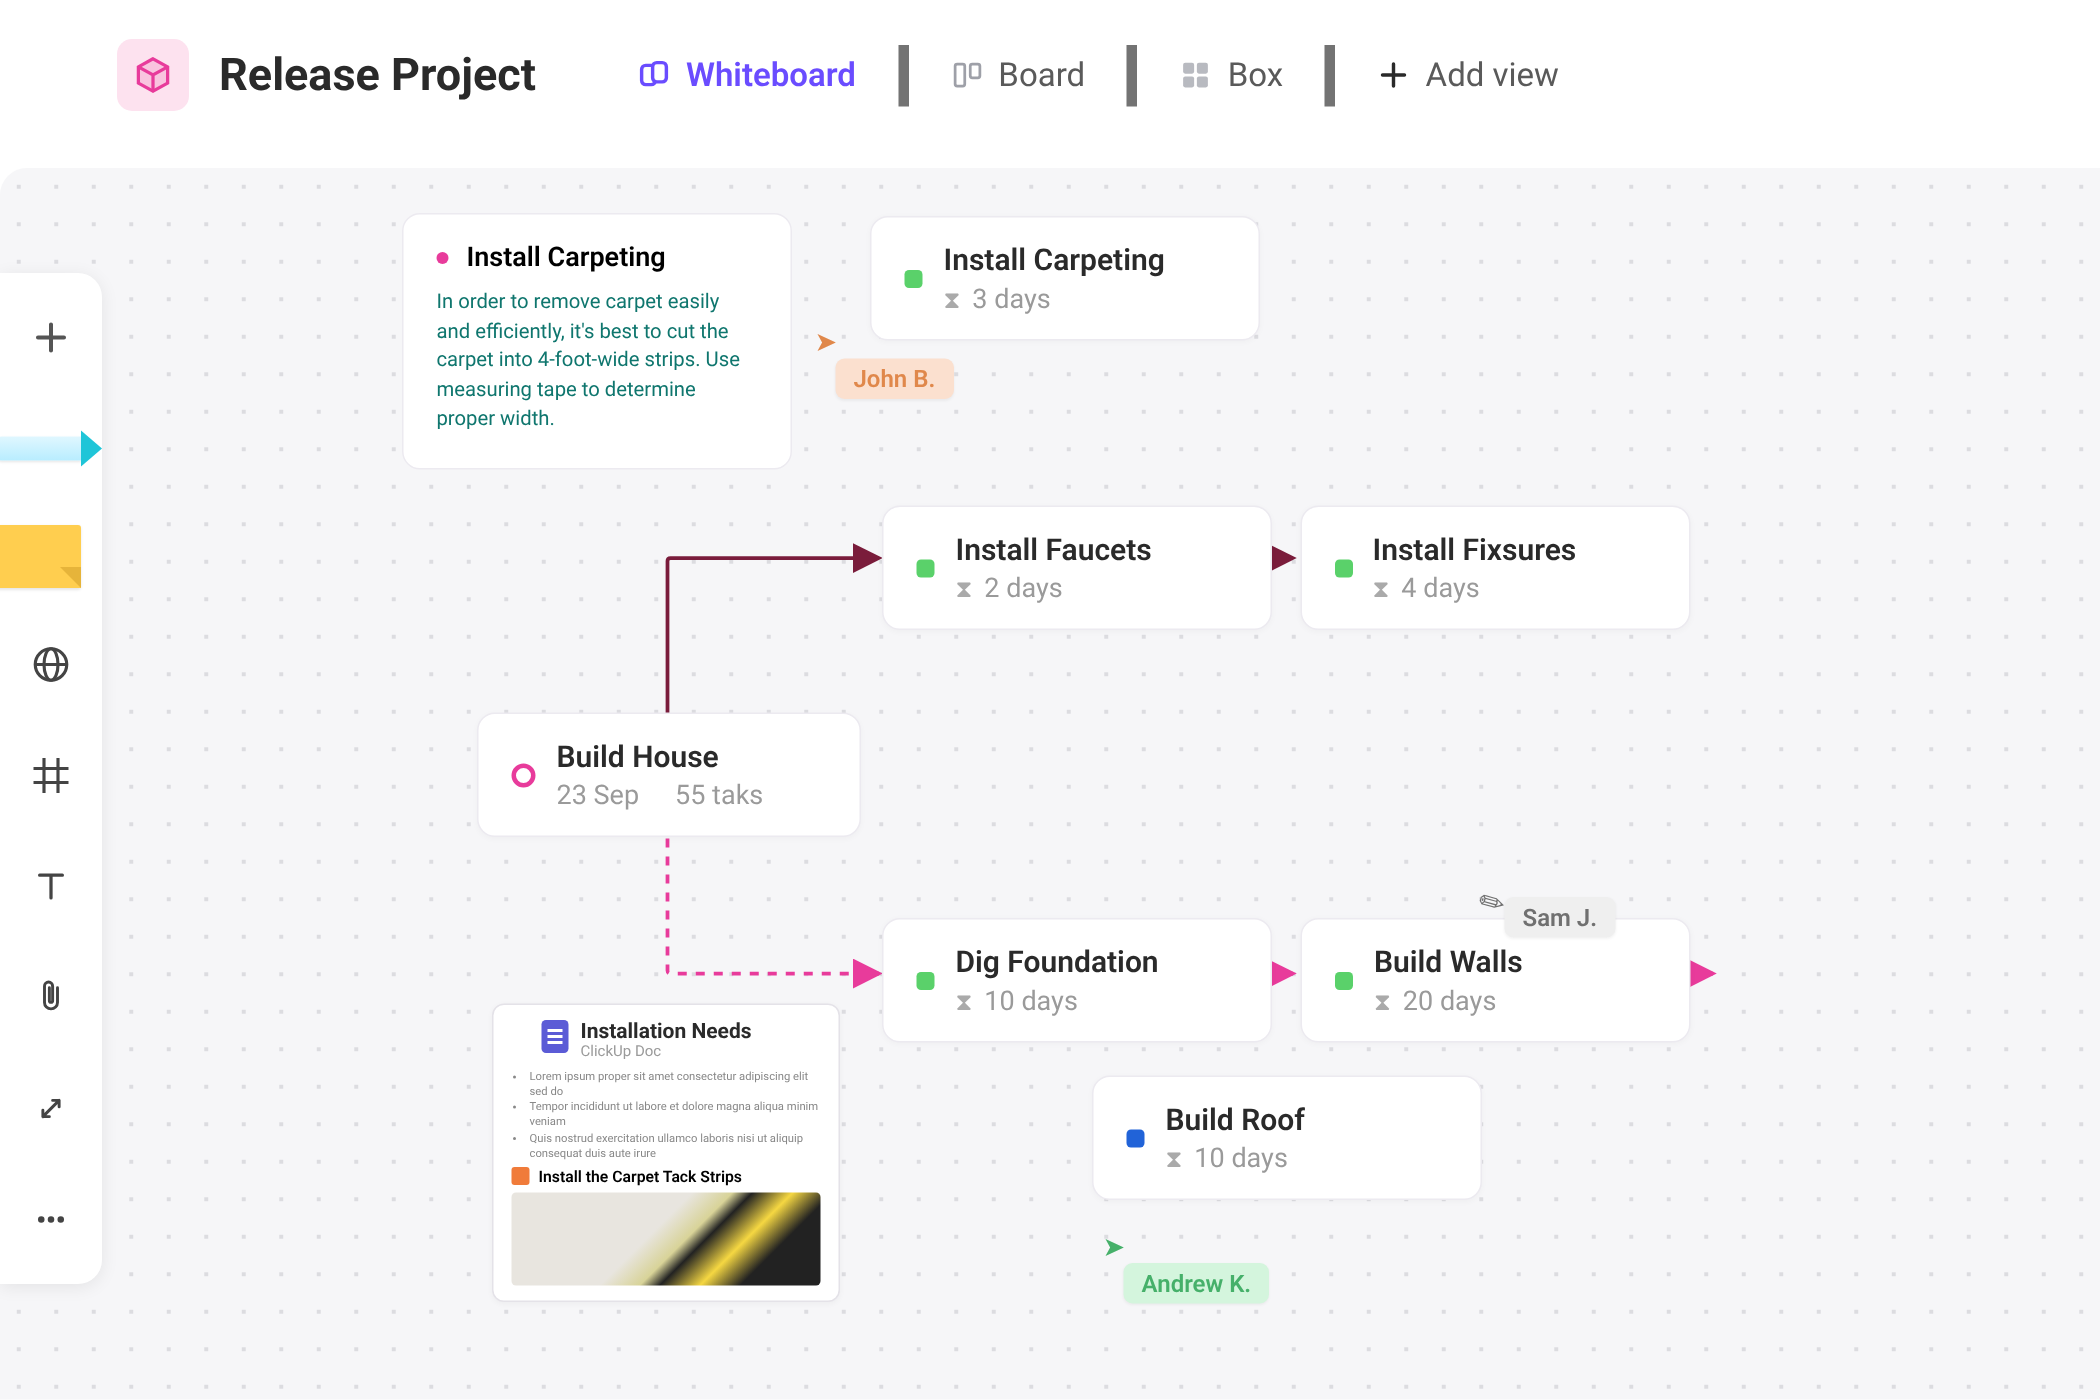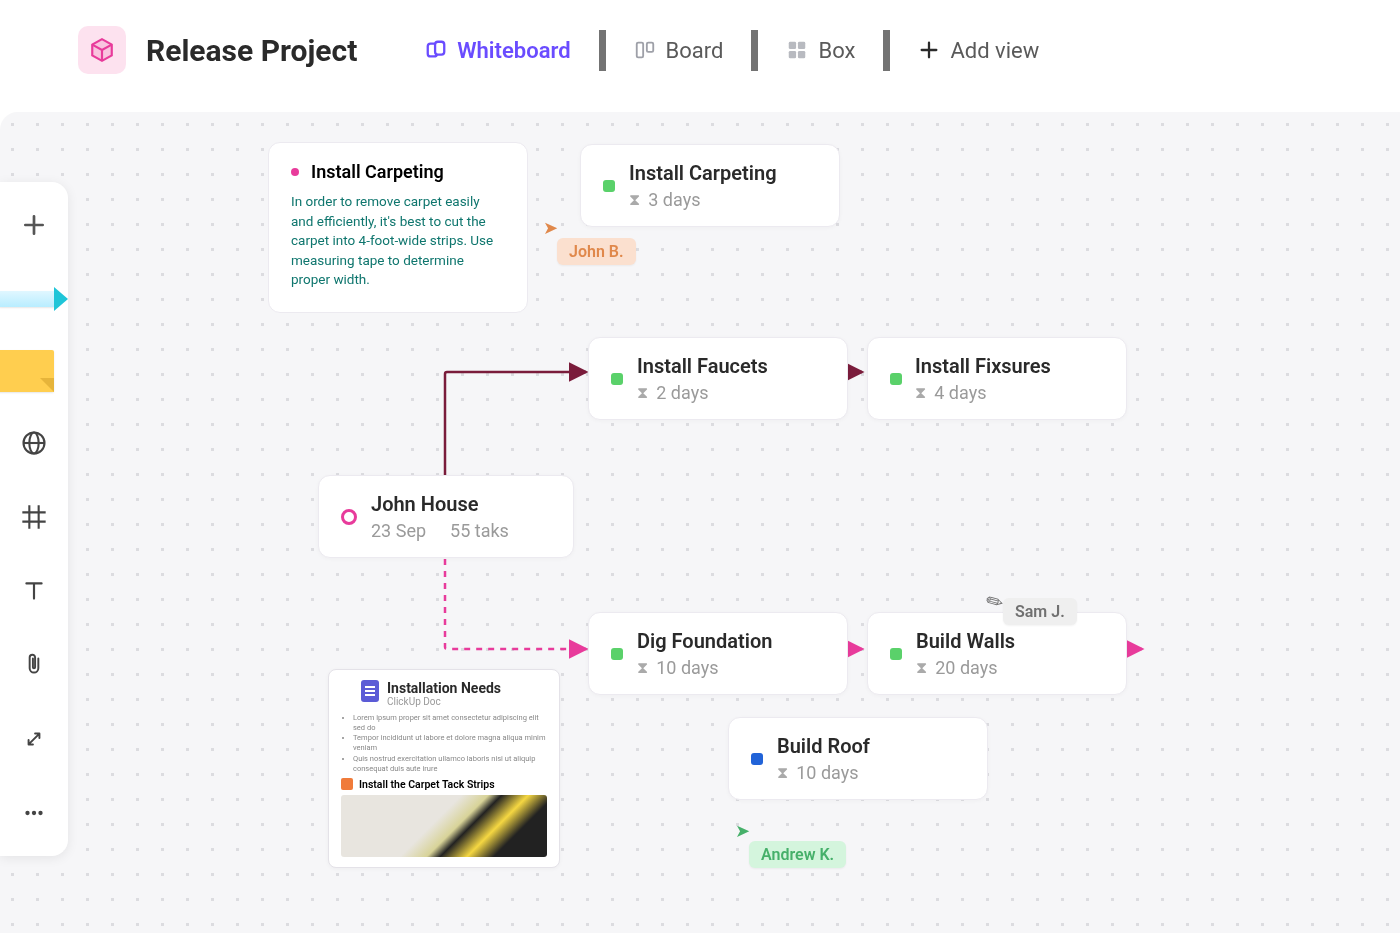--- a/index.html
+++ b/index.html
@@ -314,21 +314,21 @@
       <div class="card-sub">
           <span class="hourglass">⧗</span>
           <span>4 days</span>
         </div>
     </div>
   </div>
 
   <div class="card" style="left:318px;top:363px;width:256px;">
     <span class="ring"></span>
     <div>
-      <div class="card-title">John House</div>
+      <div class="card-title">Build House</div>
       <div class="card-sub">
         <span>23 Sep</span>
         <span style="width:8px"></span>
         <span>55 taks</span>
       </div>
     </div>
   </div>
 
   <div class="card" style="left:588px;top:500px;width:260px;">
     <span class="dot"></span>

